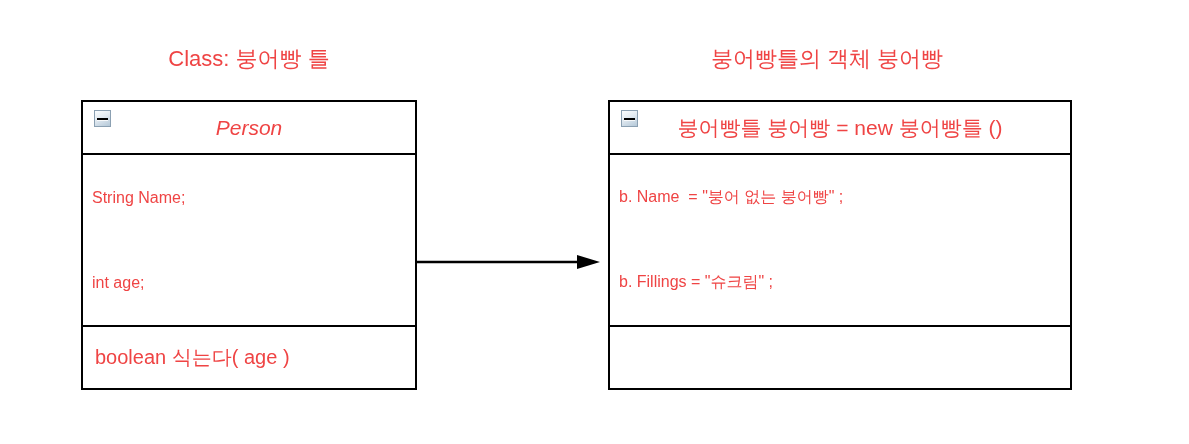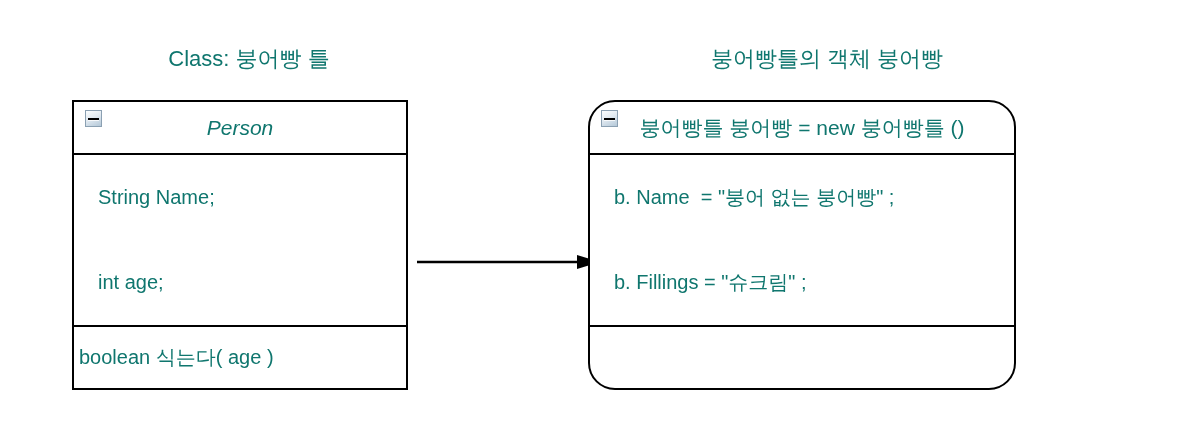--- a/index.html
+++ b/index.html
@@ -6,21 +6,21 @@
     margin: 0;
     padding: 0;
     background: #ffffff;
   }
   .canvas {
     position: relative;
     width: 1189px;
     height: 444px;
     background: #ffffff;
     font-family: "Liberation Sans", sans-serif;
-    color: #0f766e;
+    color: #ef4444;
     overflow: hidden;
   }
   .diagram-title {
     position: absolute;
     top: 44px;
     height: 30px;
     line-height: 30px;
     font-size: 22px;
     text-align: center;
     white-space: pre;
@@ -31,22 +31,22 @@
   .classbox {
     position: absolute;
     top: 100px;
     height: 290px;
     border: 2px solid #000000;
     box-sizing: border-box;
     background: #ffffff;
     display: flex;
     flex-direction: column;
   }
-  .classbox.left  { left: 72px;  width: 336px; }
-  .classbox.right { left: 588px; width: 428px; border-radius: 27px; }
+  .classbox.left  { left: 81px;  width: 336px; }
+  .classbox.right { left: 608px; width: 464px; }
 
   .box-header {
     position: relative;
     height: 53px;
     border-bottom: 2px solid #000000;
     box-sizing: border-box;
     display: flex;
     align-items: center;
     justify-content: center;
     font-size: 21px;
@@ -82,30 +82,30 @@
     height: 172px;
     border-bottom: 2px solid #000000;
     box-sizing: border-box;
     display: flex;
     flex-direction: column;
   }
   .body-row {
     flex: 1;
     display: flex;
     align-items: center;
-    padding-left: 24px;
-    font-size: 20px;
+    padding-left: 9px;
+    font-size: 16px;
     white-space: pre;
     text-align: center;
   }
   .box-footer {
     flex: 1;
     display: flex;
     align-items: center;
-    padding-left: 5px;
+    padding-left: 12px;
     font-size: 20px;
     white-space: pre;
   }
 
   .arrow-svg {
     position: absolute;
     left: 417px;
     top: 251px;
     width: 184px;
     height: 22px;

